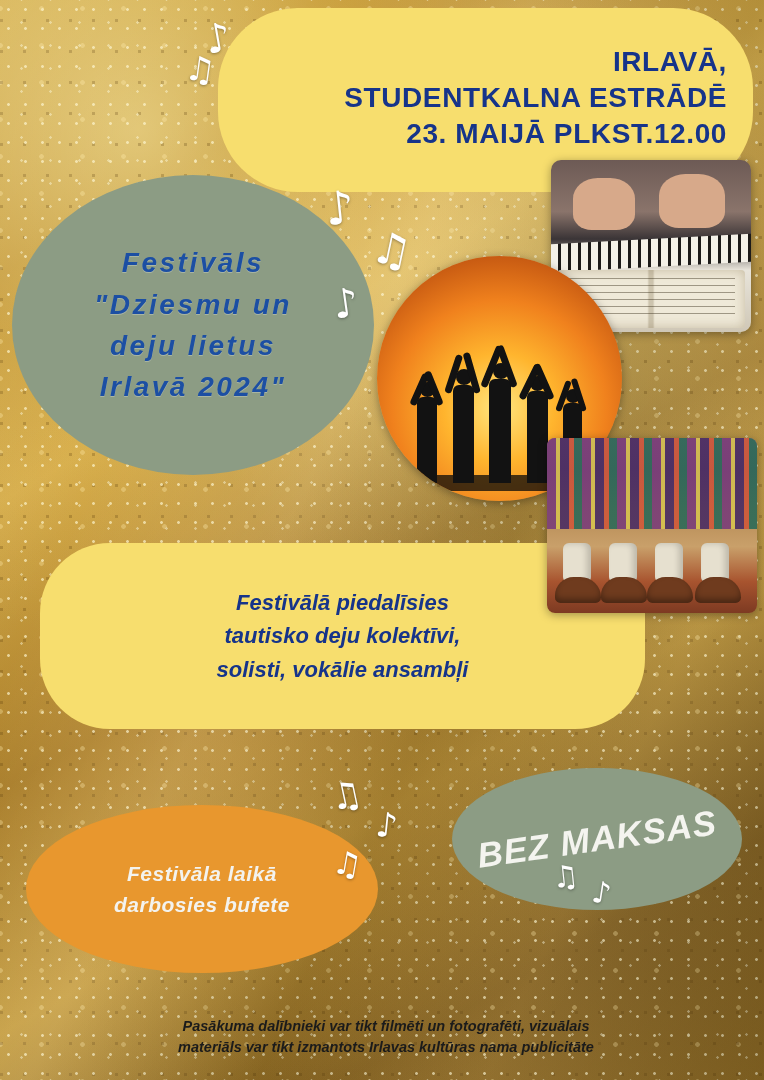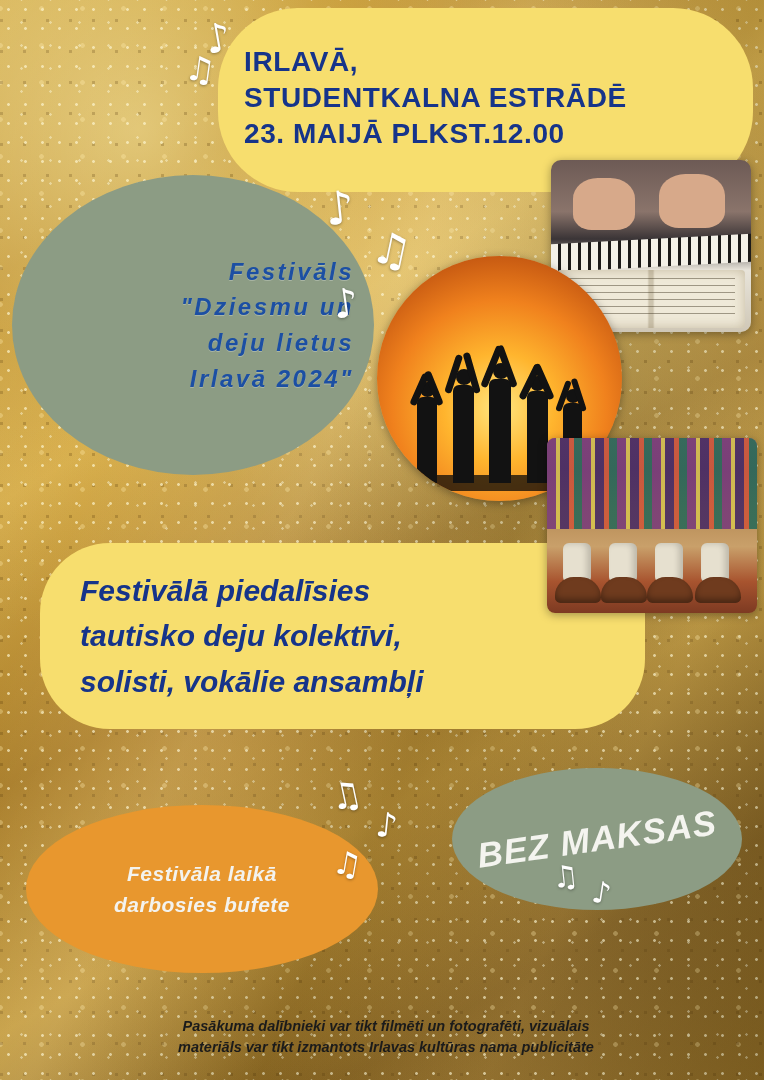--- a/index.html
+++ b/index.html
@@ -56,61 +56,60 @@
   }
   .bubble-yellow { background: #f7de6e; }
   .bubble-olive  { background: #8c9c84; }
   .bubble-orange { background: #e8972e; }
 
   #header-bubble {
     left: 218px; top: 8px;
     width: 535px; height: 184px;
     border-radius: 80px;
     padding: 6px 26px 10px 26px;
-    text-align: left;
+    text-align: right;
   }
   #header-bubble .line {
     font-weight: bold;
     font-size: 28px;
     letter-spacing: 0.6px;
     line-height: 1.28;
     color: #16348a;
   }
 
   #title-bubble {
     left: 12px; top: 175px;
     width: 362px; height: 300px;
     border-radius: 50% / 50%;
     padding: 0 20px;
     text-align: center;
   }
   #title-bubble .line {
     font-weight: bold;
     font-style: italic;
-    font-size: 24px;
+    font-size: 28px;
     letter-spacing: 2.5px;
     line-height: 1.48;
     color: #1c4fa3;
     text-shadow: 0 1px 0 rgba(255,255,255,0.25);
-    text-align: right;
   }
 
   #participants-bubble {
     left: 40px; top: 543px;
     width: 605px; height: 186px;
     border-radius: 70px;
     padding: 0 40px;
   }
   #participants-bubble .line {
     font-weight: bold;
     font-style: italic;
-    font-size: 30px;
+    font-size: 22px;
     line-height: 1.52;
     color: #16348a;
-    text-align: left;
+    text-align: center;
   }
 
   #buffet-bubble {
     left: 26px; top: 805px;
     width: 352px; height: 168px;
     border-radius: 50% / 50%;
     padding: 0 22px;
     text-align: center;
   }
   #buffet-bubble .line {

